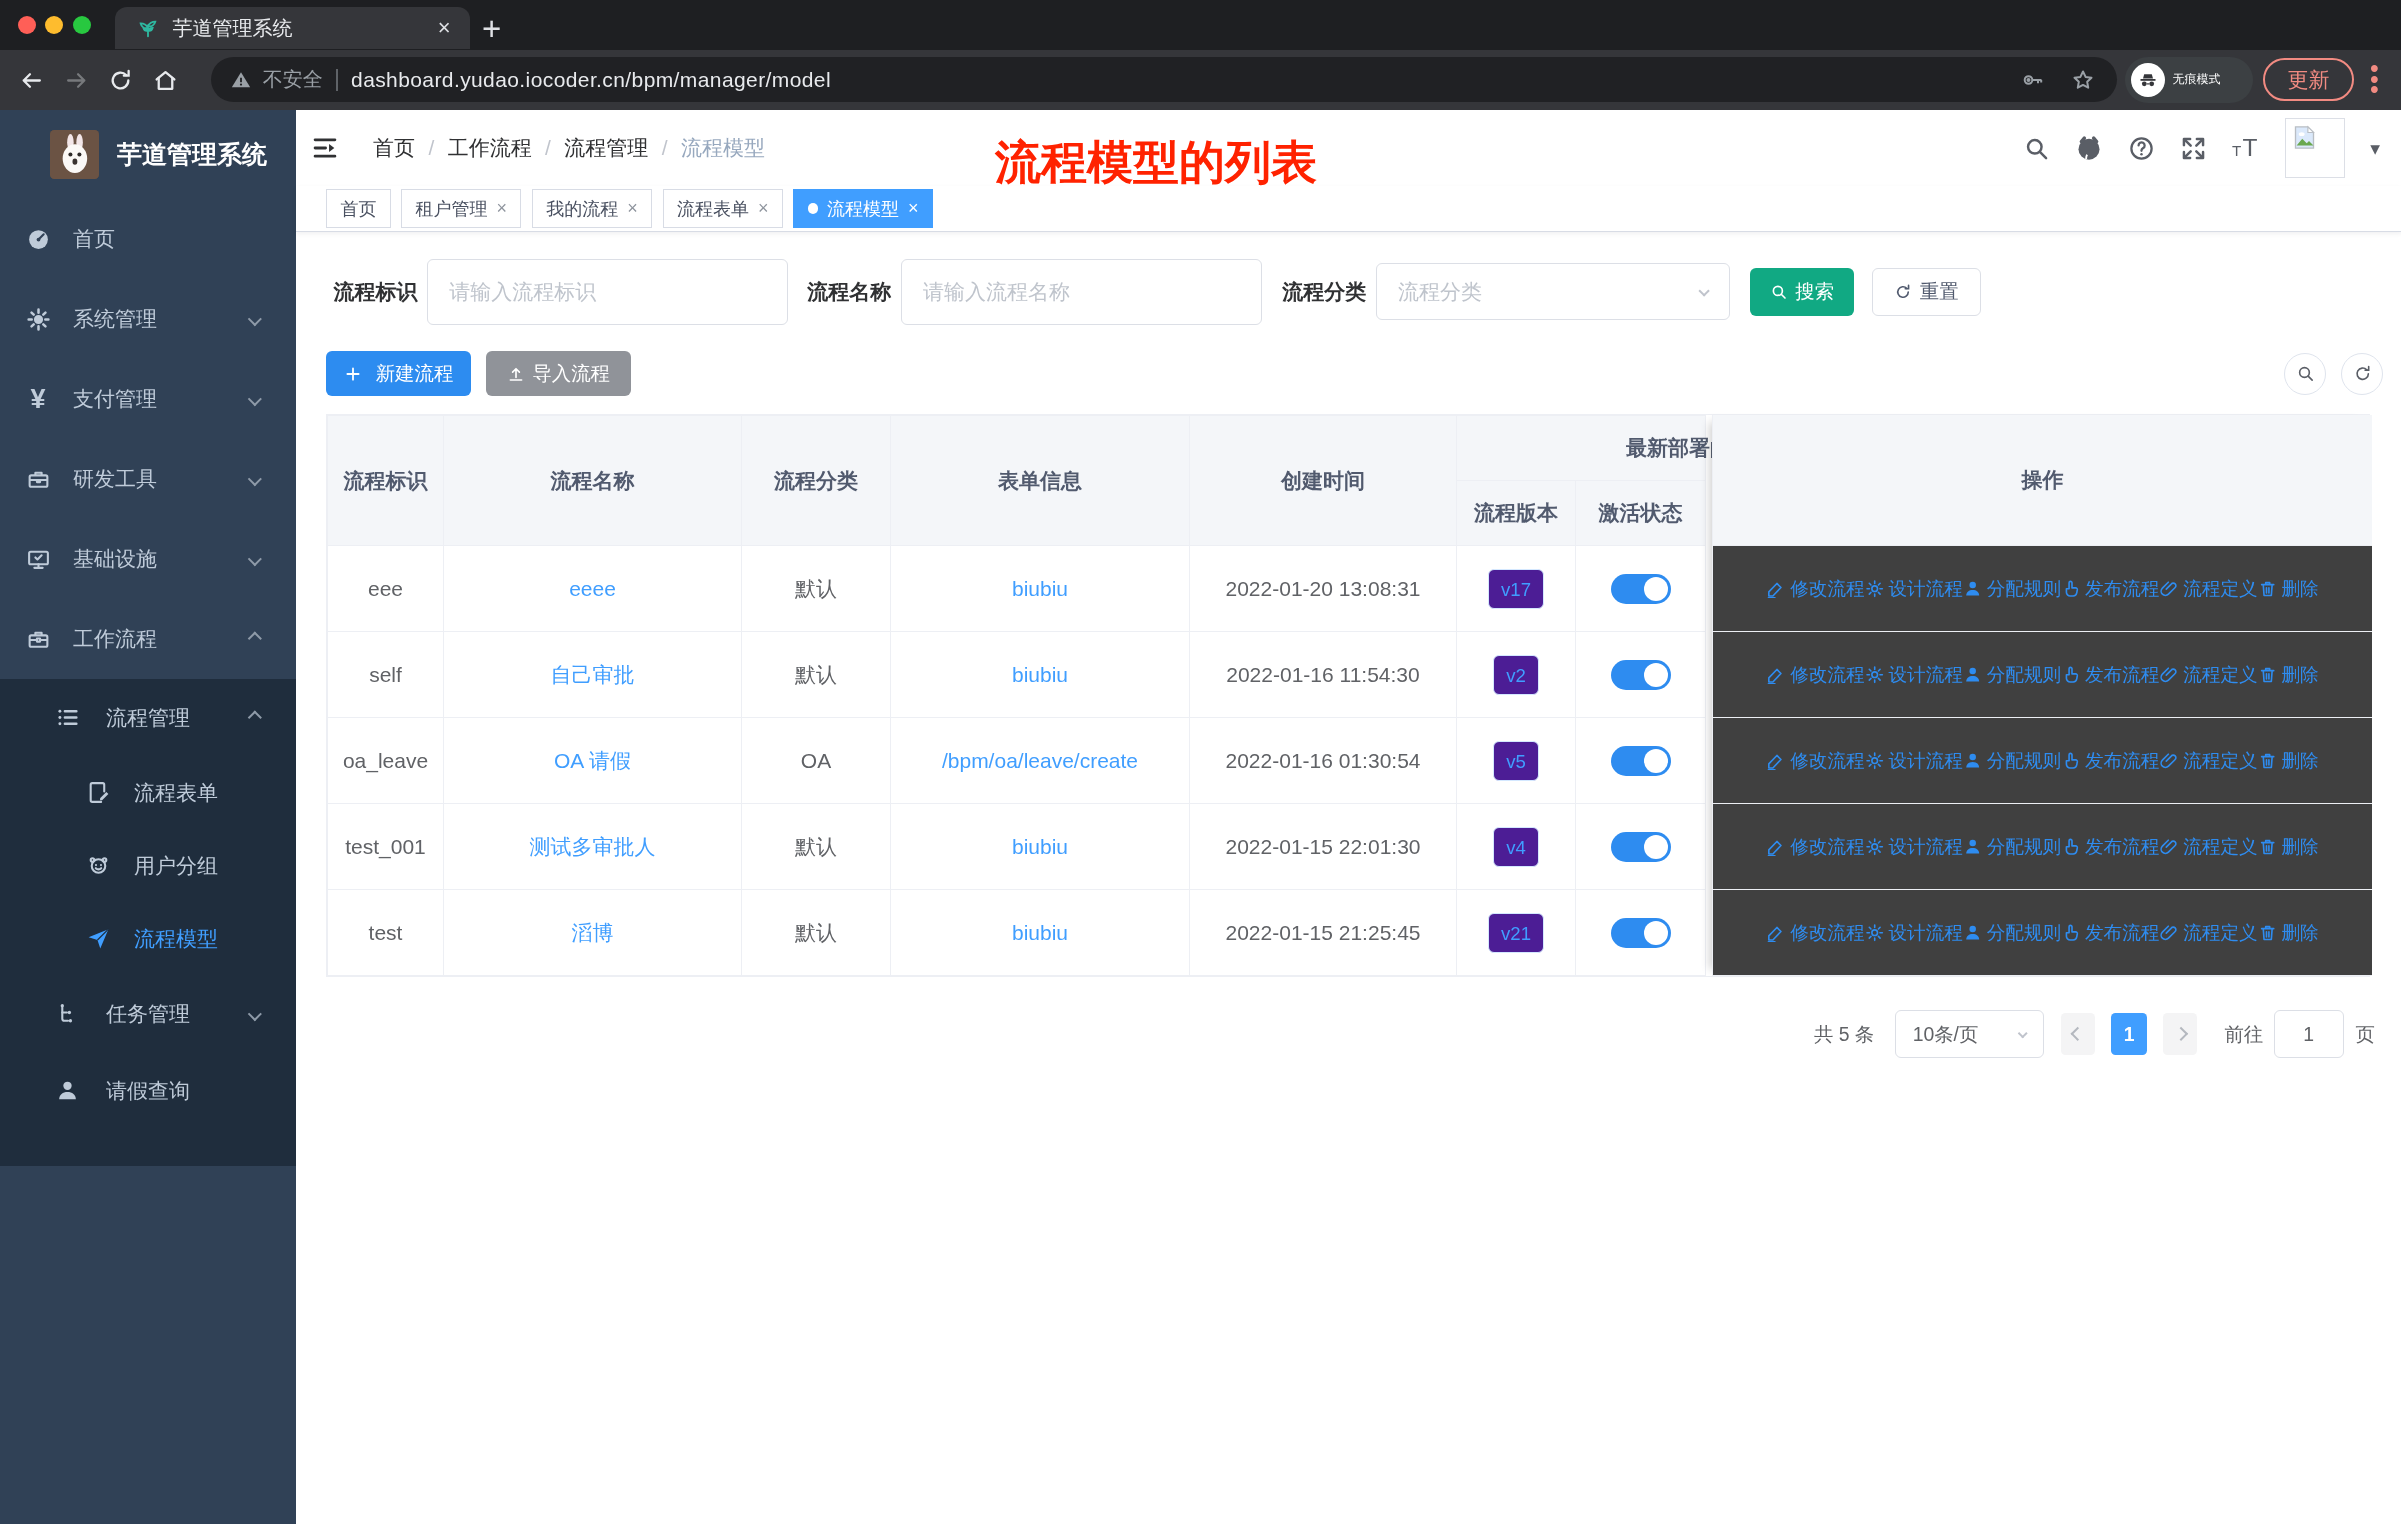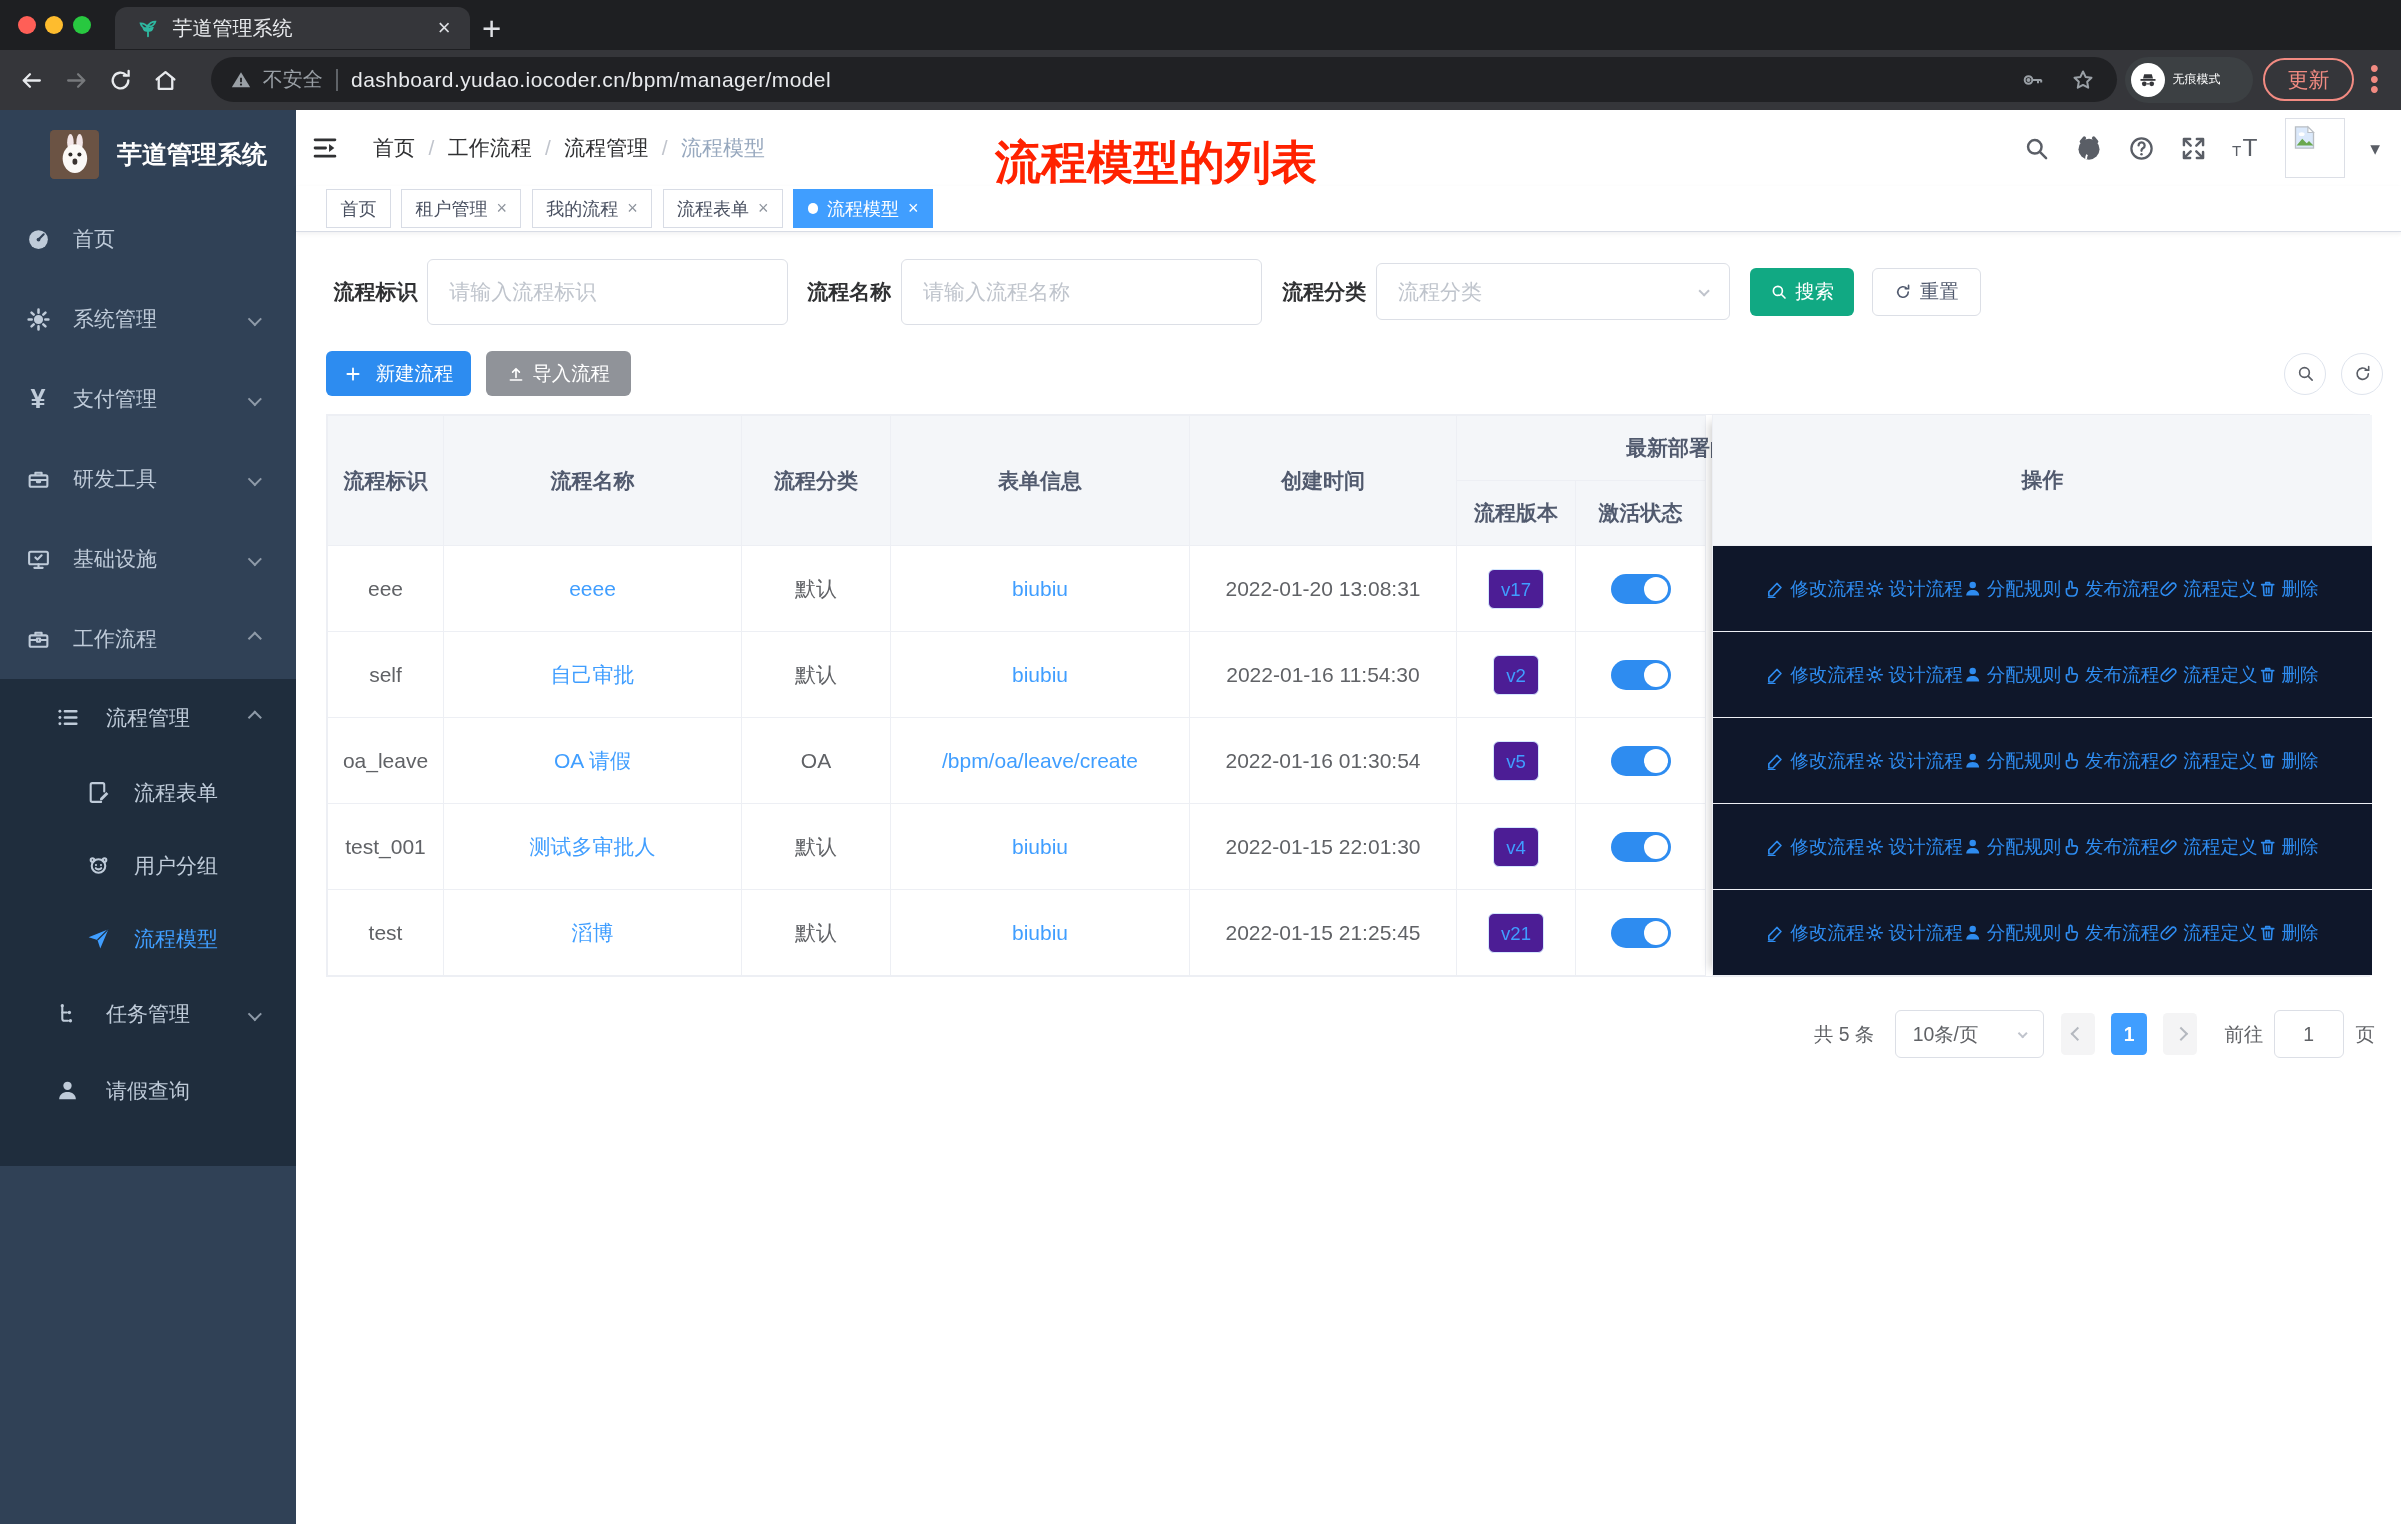--- a/index.html
+++ b/index.html
@@ -91,21 +91,21 @@
   th.rs { height:130px; }
   .group-th { position:relative; }
   .group-lb { position:absolute; left:169px; top:50%; transform:translateY(-50%); white-space:nowrap; z-index:1; }
   tbody td { height:86px; font-size:21px; color:#606266; background:#fff; }
   a.cell-link { color:#409eff; text-decoration:none; cursor:pointer; }
   .vtag { display:inline-block; padding:0 12px; height:40px; line-height:39px; background:#4c1d95; border:1.5px solid #d4e8ff; border-radius:6px; color:#409eff; font-size:18.6px; }
   .switch { display:inline-block; width:60px; height:30px; border-radius:15px; background:#2e8cf0; position:relative; cursor:pointer; vertical-align:middle; }
   .switch::after { content:""; position:absolute; right:3px; top:3px; width:24px; height:24px; border-radius:50%; background:#fff; }
   .fixed-col { position:absolute; left:1385px; top:0; width:660px; z-index:3; box-shadow:-9px 0 9px -7.4px rgba(0,0,0,.2); }
   .fixed-head { height:131px; background:#f4f6f9; border-bottom:1.5px solid #edeff4; border-left:1.5px solid #edeff4; display:flex; align-items:center; justify-content:center; color:#515a6e; font-size:21px; font-weight:600; }
-  .act-row { height:86px; background:#0f172a; border-bottom:1.5px solid #edeff4; border-left:1.5px solid #edeff4; display:flex; justify-content:center; }
+  .act-row { height:86px; background:#404040; border-bottom:1.5px solid #edeff4; border-left:1.5px solid #edeff4; display:flex; justify-content:center; }
   .act-link { display:inline-flex; align-items:center; gap:4.5px; color:#2e8cf0; font-size:18.6px; text-decoration:none; cursor:pointer; white-space:nowrap; }
 
   
   .pager { position:absolute; right:27px; margin-top:33px; display:flex; align-items:center; height:48px; font-size:19.4px; color:#606266; }
   .pg-total { margin-right:21px; }
   .pg-size { width:149px; height:48px; border:1.5px solid #dcdfe6; border-radius:6px; display:flex; align-items:center; padding:0 16.4px; color:#606266; }
   .pg-size .chev { margin-left:auto; color:#c0c4cc; width:7.4px; height:7.4px; }
   .pg-btn { width:34px; height:42px; background:#f4f4f5; border-radius:4.5px; display:flex; align-items:center; justify-content:center; color:#b4b8bf; margin-left:16.4px; }
   .pg-num { width:36px; height:42px; background:#409eff; color:#fff; border-radius:4.5px; display:flex; align-items:center; justify-content:center; margin-left:16.4px; font-weight:600; }
   .pg-goto { margin-left:27px; }

